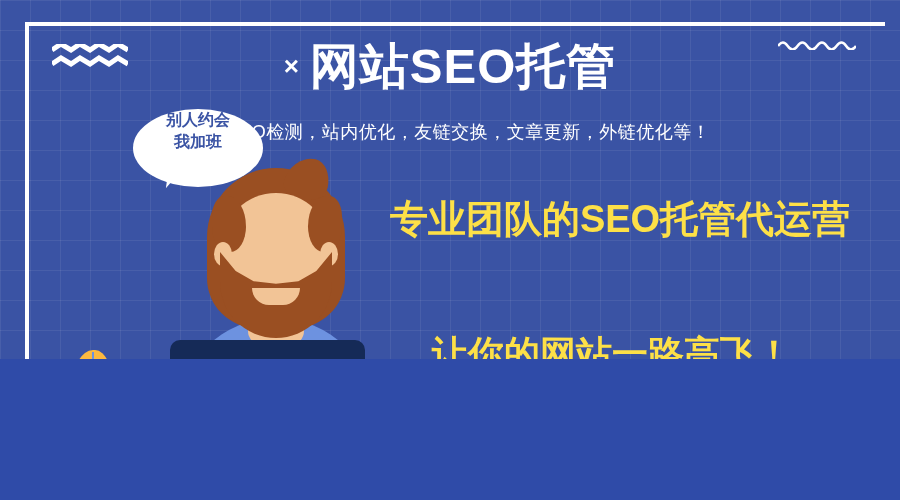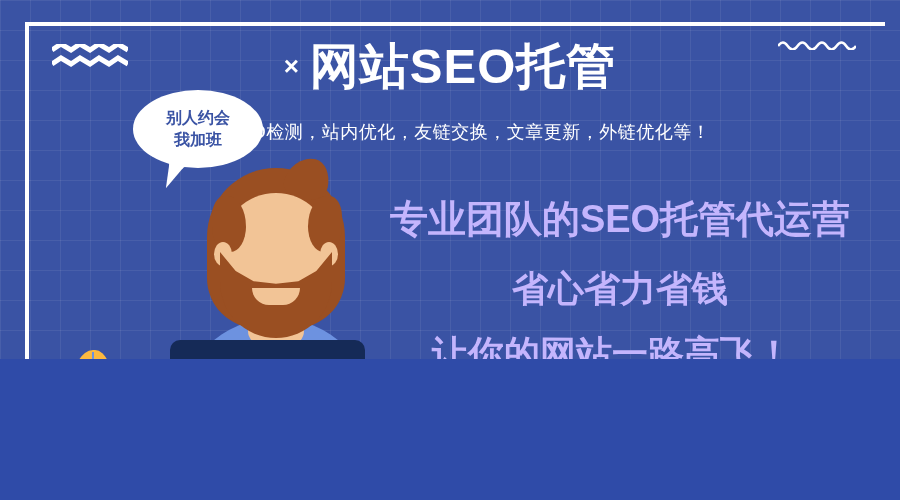--- a/index.html
+++ b/index.html
@@ -111,40 +111,39 @@
     width: 900px;
     text-align: center;
     color: #ffffff;
     font-size: 18px;
     letter-spacing: 0.5px;
   }
 
   
   .sell {
     position: absolute;
-    color: #c4b5fd;
+    color: #fde047;
     font-weight: bold;
     text-align: center;
     white-space: nowrap;
   }
   .sell-1 { left: 380px; top: 194px; width: 480px; font-size: 38px; }
   .sell-2 { left: 380px; top: 265px; width: 480px; font-size: 36px; }
   .sell-3 { left: 372px; top: 330px; width: 480px; font-size: 36px; }
 
   
   .bubble {
     position: absolute;
-    left: 133px; top: 90px;
+    left: 133px; top: 109px;
     width: 130px; height: 78px;
     background: #ffffff;
     border-radius: 50%;
     display: flex;
     flex-direction: column;
     align-items: center;
-    justify-content: center;
   }
   .bubble span {
     color: #3a53a4;
     font-size: 16px;
     font-weight: bold;
     line-height: 22px;
   }
   .bubble-tail {
     position: absolute;
     left: 168px; top: 158px;
@@ -334,21 +333,20 @@
   <svg class="wave-right" width="78" height="12" viewBox="0 0 78 12">
     <path d="M0,8 Q4.8,1 9.7,8 T19.5,8 T29.2,8 T39,8 T48.7,8 T58.5,8 T68.2,8 T78,8" fill="none" stroke="#ffffff" stroke-width="2.5"></path>
   </svg>
 
   <div class="title">
     <span class="x-mark">×</span><span>网站SEO托管</span>
   </div>
   <div class="subtitle">含：SEO检测，站内优化，友链交换，文章更新，外链优化等！</div>
 
   <div class="sell sell-1">专业团队的SEO托管代运营</div>
-  <div class="sell sell-2">省心省力省钱</div>
   <div class="sell sell-3">让你的网站一路高飞！</div>
 
   <div class="bubble-tail"></div>
   <div class="bubble">
     <span>别人约会</span>
     <span>我加班</span>
   </div>
 
   <div class="shoulders"></div>
   <div class="neck"></div>

